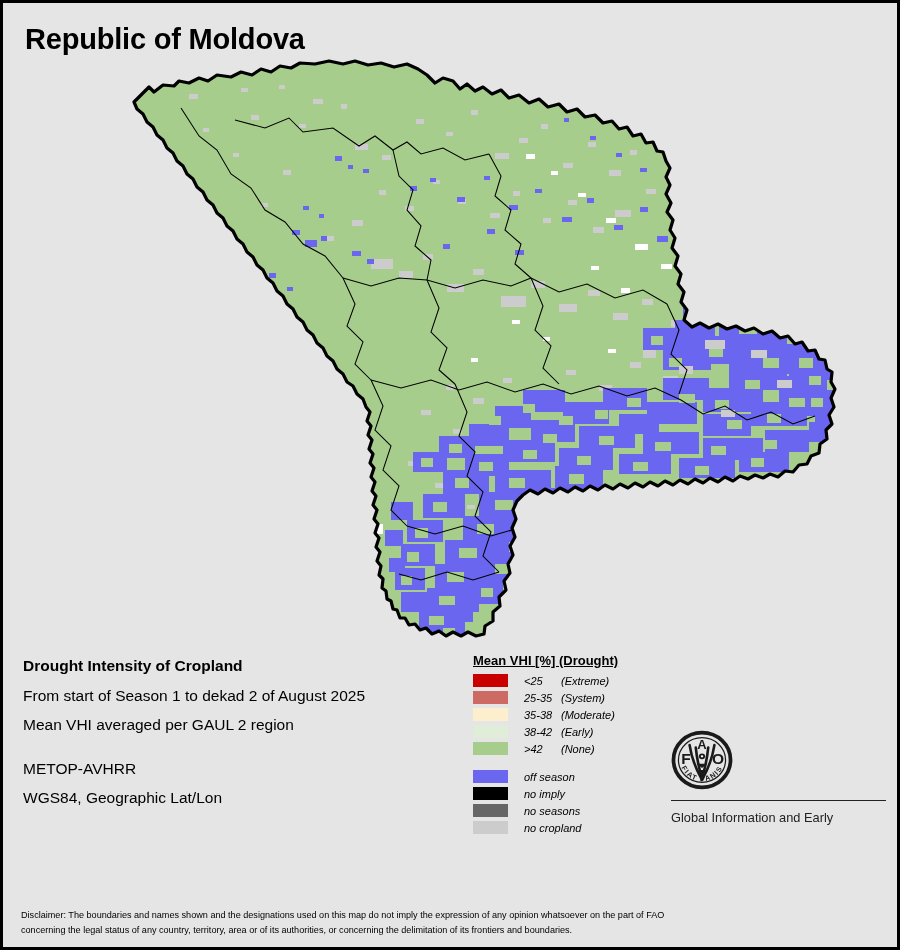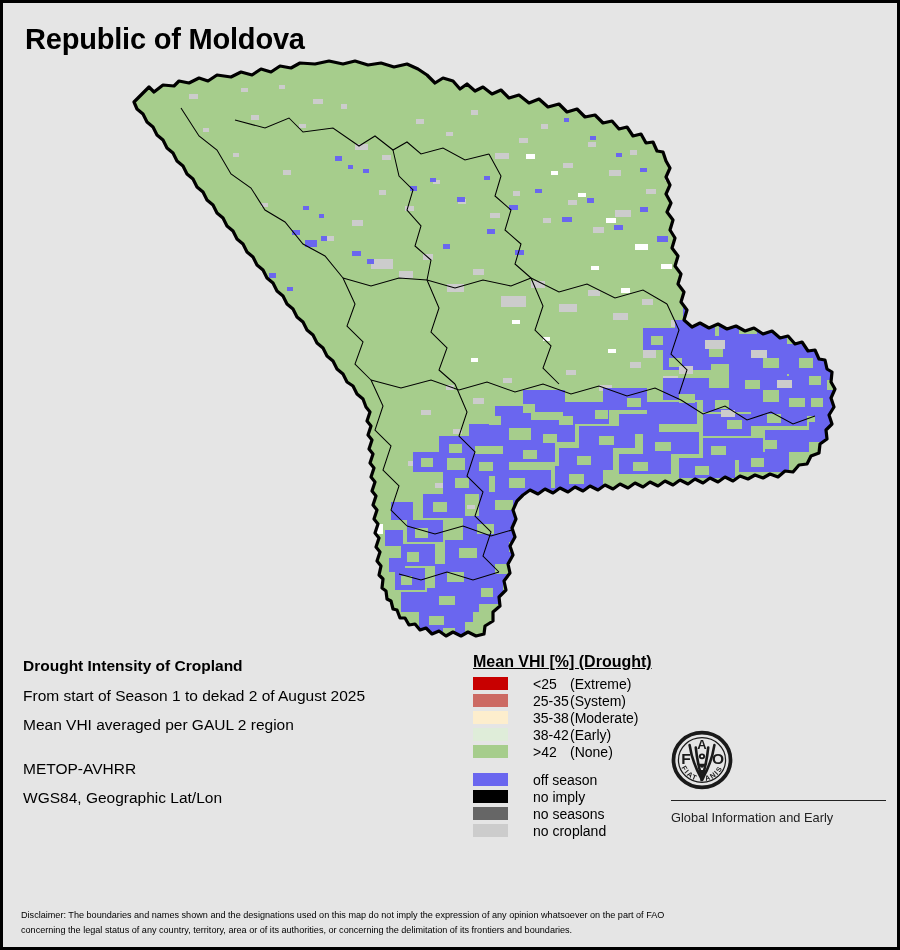--- a/index.html
+++ b/index.html
@@ -12,24 +12,24 @@
   #map-svg{display:block;width:894px;height:580px;}
 
   
   #info-block{position:absolute;left:20px;top:655px;width:440px;}
   #info-block .line{font-size:15.5px;color:#000;line-height:1.0;margin-bottom:14px;white-space:nowrap;}
   #info-block .line.bold{font-weight:bold;}
   #info-block .gap{height:14px;}
 
   
   #legend{position:absolute;left:470px;top:650px;width:200px;}
-  #legend-title{font-size:16px;font-weight:bold;text-decoration:underline;color:#000;margin-bottom:5px;white-space:nowrap;}
+  #legend-title{font-size:13px;font-weight:bold;text-decoration:underline;color:#000;margin-bottom:5px;white-space:nowrap;}
   .legend-row{display:flex;align-items:center;height:15px;margin-bottom:2px;}
   .swatch{width:35px;height:13px;flex:0 0 35px;}
-  .legend-label{margin-left:25px;font-size:14px;color:#000;white-space:nowrap;font-family:"Liberation Sans",sans-serif;}
+  .legend-label{margin-left:16px;font-size:11px;color:#000;white-space:nowrap;font-family:"Liberation Sans",sans-serif;font-style:italic;}
   .legend-label .rng{display:inline-block;width:37px;}
   #legend-gap{height:11px;}
 
   
   #fao{position:absolute;left:668px;top:726px;width:215px;}
   #fao-top{display:flex;align-items:flex-start;}
   #fao-emblem{flex:0 0 62px;width:62px;height:62px;}
   #fao-name{margin-left:12px;font-size:13.4px;font-weight:bold;line-height:1.32;color:#111;}
   #fao-rule{margin-top:9px;border-top:1.6px solid #222;width:215px;}
   #giews{margin-top:8px;font-size:12.8px;line-height:1.4;color:#222;}

